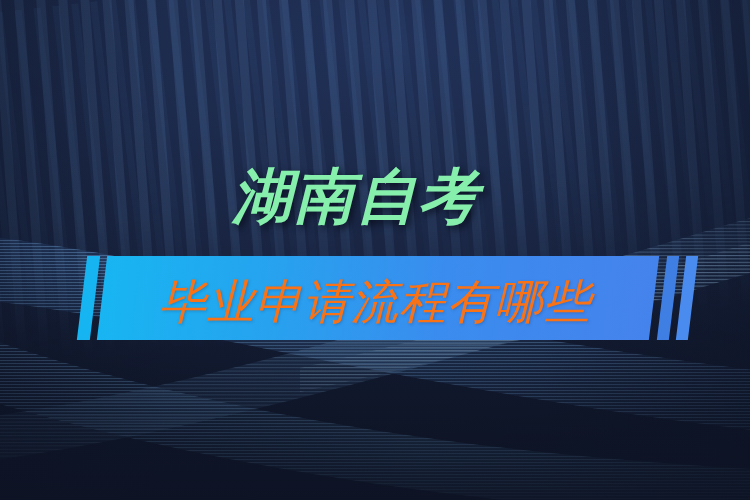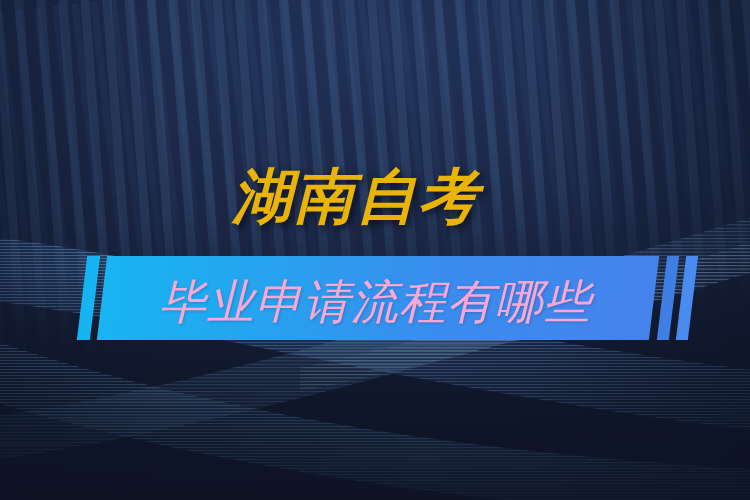--- a/index.html
+++ b/index.html
@@ -73,21 +73,21 @@
   .waves { position: absolute; inset: 0; }
   .waves svg { position: absolute; left: 0; top: 0; }
 
   
   .headline {
     position: absolute;
     left: 0;
     top: 163px;
     width: 712px;
     text-align: center;
-    color: #eab308;
+    color: #86efac;
     font-size: 60px;
     line-height: 68px;
     font-weight: bold;
     font-style: italic;
     letter-spacing: 2px;
     text-shadow: 3px 3px 7px rgba(5,10,22,0.75);
     white-space: nowrap;
   }
 
   
@@ -123,21 +123,21 @@
     left: 681px;
     width: 12px;
     background: #4a8bf0;
   }
   .banner-text {
     position: absolute;
     left: 0;
     top: 265px;
     width: 750px;
     text-align: center;
-    color: #f9a8d4;
+    color: #f97316;
     font-size: 47px;
     line-height: 74px;
     font-style: italic;
     font-weight: 500;
     letter-spacing: 1px;
     white-space: nowrap;
     text-shadow: 1px 1px 3px rgba(20,60,120,0.30);
   }
 </style>
 </head>

